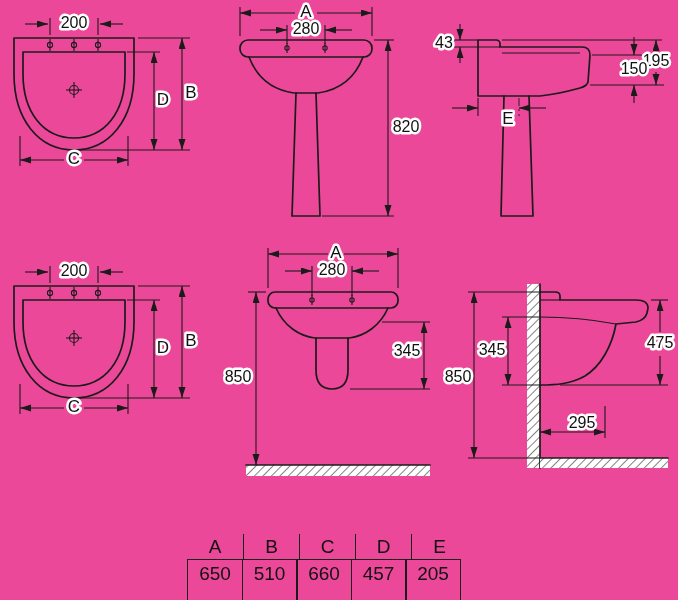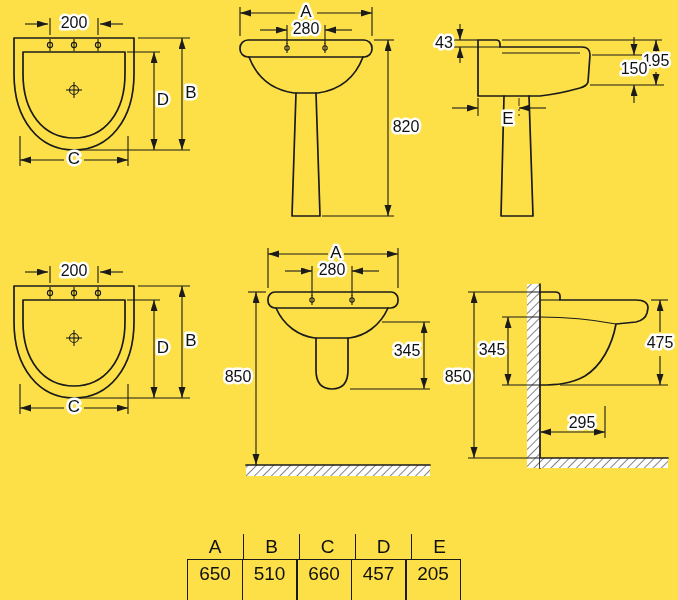--- a/index.html
+++ b/index.html
@@ -1,16 +1,16 @@
 <!DOCTYPE html>
 <html><head>
 <meta charset="utf-8">
 <style>
   html,body{margin:0;padding:0;background:#fff;}
-  .stage{position:relative;width:678px;height:600px;background:#fde047;overflow:hidden;
+  .stage{position:relative;width:678px;height:600px;background:#ec4899;overflow:hidden;
          font-family:"Liberation Sans",sans-serif;}
   svg{position:absolute;left:0;top:0;}
   .ol{fill:none;stroke:#1b1b1b;stroke-width:1.7;stroke-linejoin:round;stroke-linecap:round;}
   .thin{fill:none;stroke:#1b1b1b;stroke-width:1.1;}
   .d{fill:none;stroke:#1b1b1b;stroke-width:1.1;}
   .cl{fill:none;stroke:#1b1b1b;stroke-width:0.9;stroke-dasharray:8 3 2 3;}
   .t{font-family:"Liberation Sans",sans-serif;font-size:16px;fill:#111;
      text-anchor:middle;dominant-baseline:middle;
      paint-order:stroke;stroke:#fff;stroke-width:5px;stroke-linejoin:round;}
   .tl{font-size:17px;}

